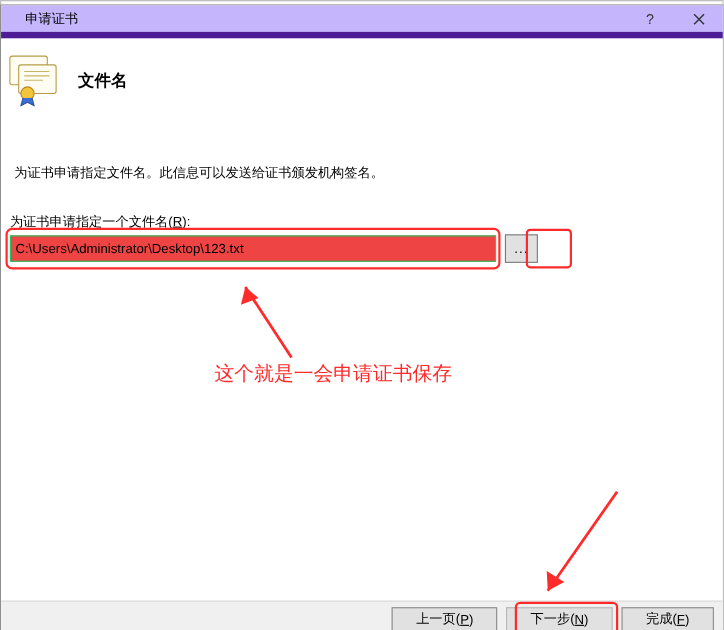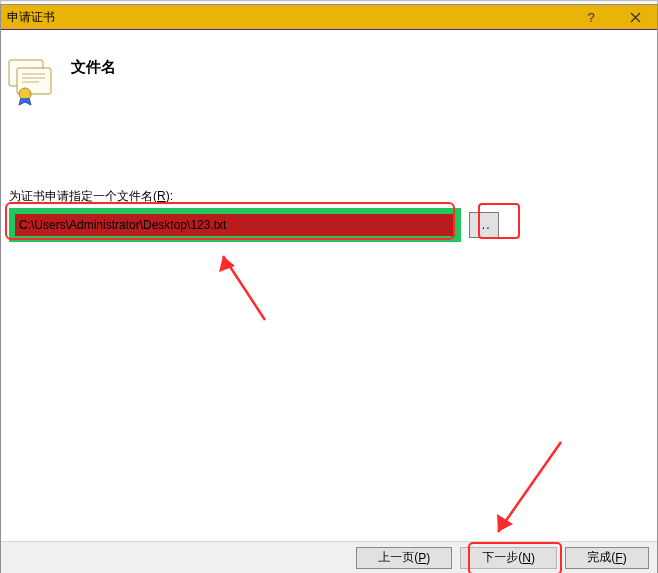--- a/index.html
+++ b/index.html
@@ -4,42 +4,42 @@
 <style>
 html,body{margin:0;padding:0;font-family:"Microsoft YaHei","SimSun",sans-serif;font-size:12px;background:#fff;color:#000}
 #stage{position:relative;width:658px;height:573px;background:#f0f0f0;overflow:hidden}
 
 
 .outer-frame{position:absolute;left:0;top:0;width:656px;height:571px;border:1px solid #bfbfbf;background:#f0f0f0}
 .outer-top-strip{position:absolute;left:1px;top:1px;right:1px;height:3px;background:#fff}
 
 
 .dlg{position:absolute;left:0;top:4px;width:656px;height:567px;background:#fff;border:1px solid #8f8f8f}
-.titlebar{position:relative;height:24px;background:#eab308;border-bottom:1px solid #4c1d95;padding-left:6px;display:flex;align-items:center}
+.titlebar{position:relative;height:24px;background:#c4b5fd;border-bottom:6px solid #4c1d95;padding-left:22px;display:flex;align-items:center}
 .titlebar .title{font-size:12px}
 .titlebar .controls{position:absolute;right:0;top:0;height:24px;display:flex}
 .tb-btn{width:44px;height:24px;display:flex;align-items:center;justify-content:center;font-size:13px;font-family:"Segoe UI",sans-serif;color:#333}
 .tb-btn svg{display:block}
 
 
 .content{position:relative;width:100%;height:calc(100% - 24px);background:#fff}
 
 
-.hdr{position:absolute;left:6px;top:28px;display:flex;align-items:flex-start}
+.hdr{position:absolute;left:6px;top:14px;display:flex;align-items:center}
 .hdr .icon-wrap{width:50px;height:48px;margin-right:14px}
 .hdr h1{margin:0;font-size:15px;font-weight:700}
 
 
 .bodytxt1{position:absolute;left:12px;top:114px;font-size:12px}
 .bodytxt2{position:absolute;left:8px;top:158px;font-size:12px}
 .bodytxt2 .accel{text-decoration:underline}
 
 
 .inrow{position:absolute;left:8px;top:178px;display:flex;align-items:center}
-.filefield{width:432px;height:20px;border:6px solid #22c55e;background:#b91c1c;padding:1px 4px;font-size:12px;font-family:inherit;outline:none}
+.filefield{width:432px;height:20px;border:1px solid #22c55e;background:#ef4444;padding:1px 4px;font-size:12px;font-family:inherit;outline:none}
 .browse{width:28px;height:24px;margin-left:8px;border:1px solid #7a7a7a;background:#e1e1e1;display:flex;align-items:center;justify-content:center;font-size:12px;letter-spacing:1px}
 
 
 .redbox1{position:absolute;left:4px;top:172px;width:446px;height:34px;border:2px solid #ff2a2a;border-radius:6px;pointer-events:none}
 .redbox2{position:absolute;left:477px;top:173px;width:38px;height:32px;border:2px solid #ff2a2a;border-radius:4px;pointer-events:none}
 
 
 .anno{position:absolute;left:194px;top:292px;width:260px;color:#ff2a2a;font-size:18px;font-family:"SimSun","Microsoft YaHei",serif;line-height:1.35;pointer-events:none}
 
 
@@ -85,36 +85,38 @@
           <line x1="15" y1="16" x2="38" y2="16" stroke="#c9b36a"></line>
           <line x1="15" y1="20" x2="38" y2="20" stroke="#c9b36a"></line>
           <line x1="15" y1="24" x2="32" y2="24" stroke="#c9b36a"></line>
           <circle cx="18" cy="36" r="6" fill="#f2c53d" stroke="#b88618"></circle>
           <path d="M14 40 L12 47 L18 44 L24 47 L22 40" fill="#3a6fd8" stroke="#2a4f9c"></path>
         </svg>
       </div>
       <h1>文件名</h1>
     </div>
 
+    <div class="bodytxt1">为证书申请指定文件名。此信息可以发送给证书颁发机构签名。</div>
 
     <div class="bodytxt2">
       <span>为证书申请指定一个文件名(</span><span class="accel">R</span><span>):</span>
     </div>
 
     <div class="inrow">
       <input class="filefield" type="text" value="C:\Users\Administrator\Desktop\123.txt" style="">
       <div class="browse">
             <span>...</span>
           </div>
     </div>
 
     <div class="redbox1"></div>
     <div class="redbox2"></div>
 
     <div class="anno">
+      <div>这个就是一会申请证书保存</div>
     </div>
 
     <svg class="overlay" viewBox="0 0 656 543">
       <defs>
         <marker id="ah" markerWidth="12" markerHeight="12" refX="2" refY="6" orient="auto">
           <path d="M0 0 L12 6 L0 12 Z" fill="#ff2a2a"></path>
         </marker>
       </defs>
 
       <line x1="264" y1="278" x2="222" y2="214" stroke="#ff2a2a" stroke-width="2.5"></line>

